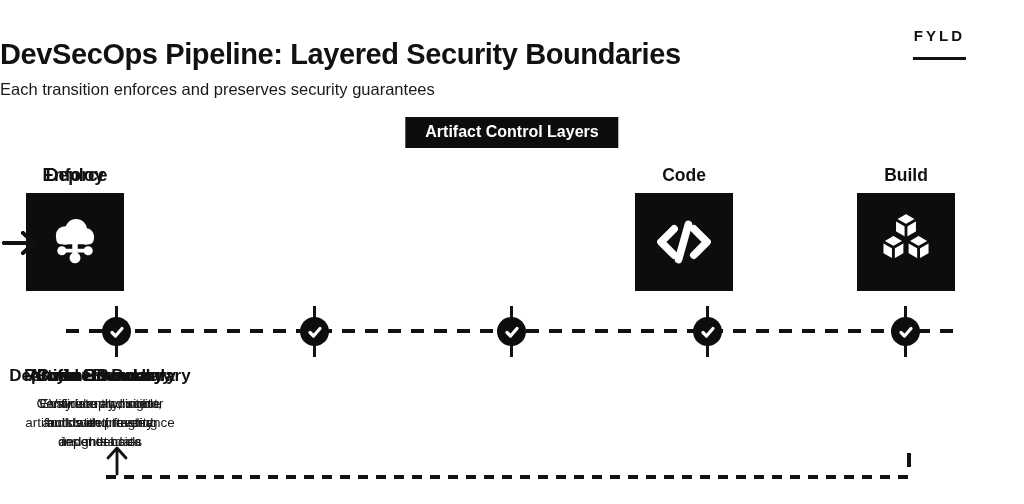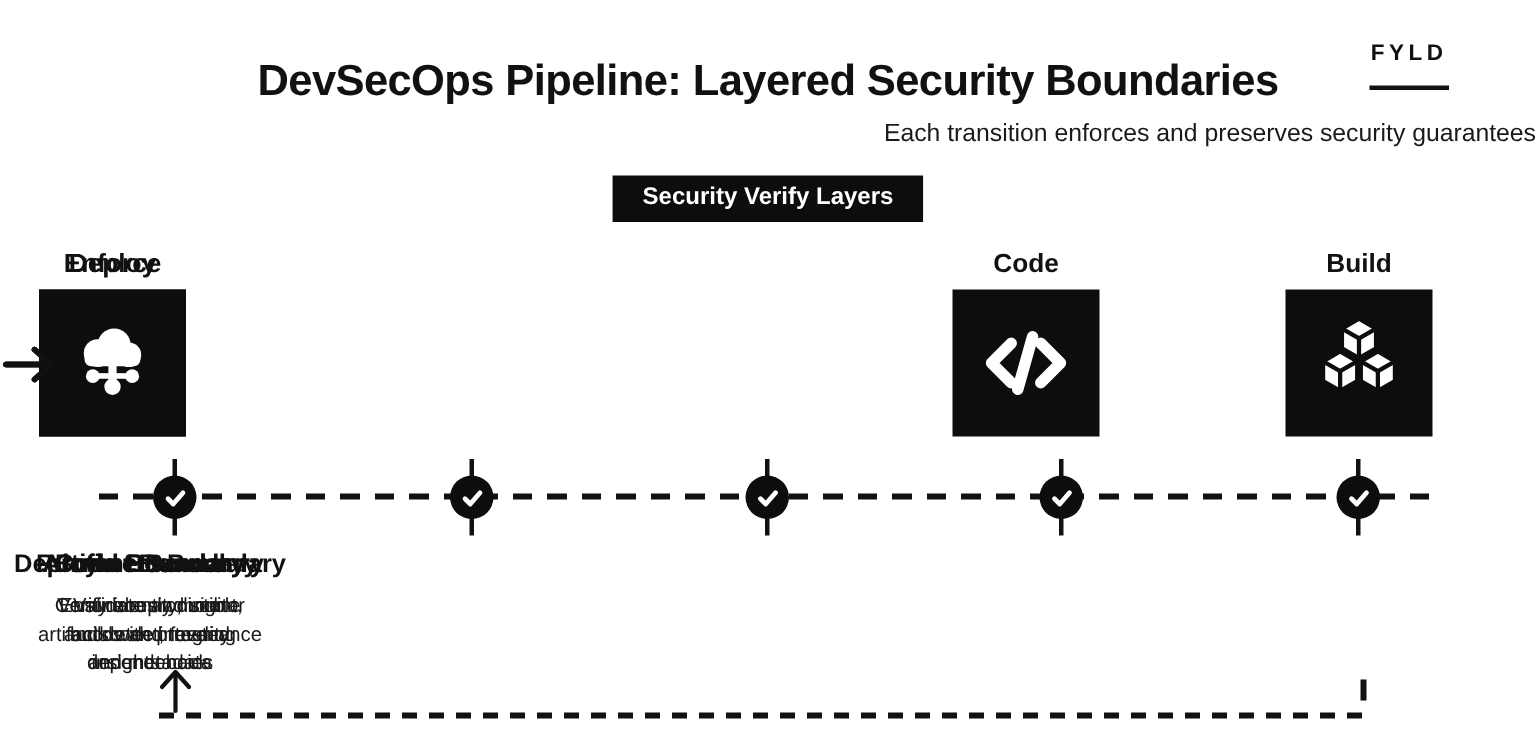--- a/index.html
+++ b/index.html
@@ -11,30 +11,29 @@
     width: 1024px;
     height: 504px;
     background: #ffffff;
     overflow: hidden;
   }
 
   
   .title {
     position: absolute;
     top: 38px; left: 0; width: 100%;
-    text-align: center;
     font-size: 29px;
     font-weight: 800;
     letter-spacing: -0.4px;
     color: #111;
   }
   .subtitle {
     position: absolute;
     top: 80px; left: 0; width: 100%;
-    text-align: right;
+    text-align: left;
     font-size: 16.5px;
     color: #1a1a1a;
   }
   .logo {
     position: absolute;
     top: 27px; right: 58px;
     font-size: 15px;
     font-weight: 800;
     letter-spacing: 3px;
     border-bottom: 3.5px solid #111;
@@ -165,21 +164,21 @@
   }
 </style>
 </head>
 <body>
 
 <div class="canvas">
 
   <div class="logo">FYLD</div>
   <h1 class="title">DevSecOps Pipeline: Layered Security Boundaries</h1>
   <div class="subtitle">Each transition enforces and preserves security guarantees</div>
-  <div class="badge">Security Verify Layers</div>
+  <div class="badge">Artifact Control Layers</div>
 
   <div class="stage">
     <div class="stage-label">Code</div>
     <div class="stage-square">
       <span>
         <svg width="70" height="70" viewBox="0 0 64 64">
           <g fill="none" stroke="#fff" stroke-width="7" stroke-linecap="round" stroke-linejoin="round">
             <polyline points="23,20 11,32 23,44"></polyline>
             <polyline points="41,20 53,32 41,44"></polyline>
             <line x1="36" y1="16" x2="27" y2="48"></line>

